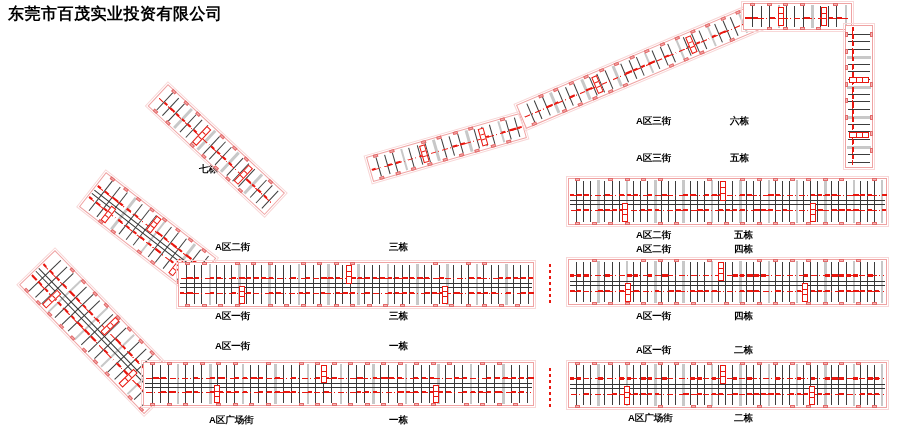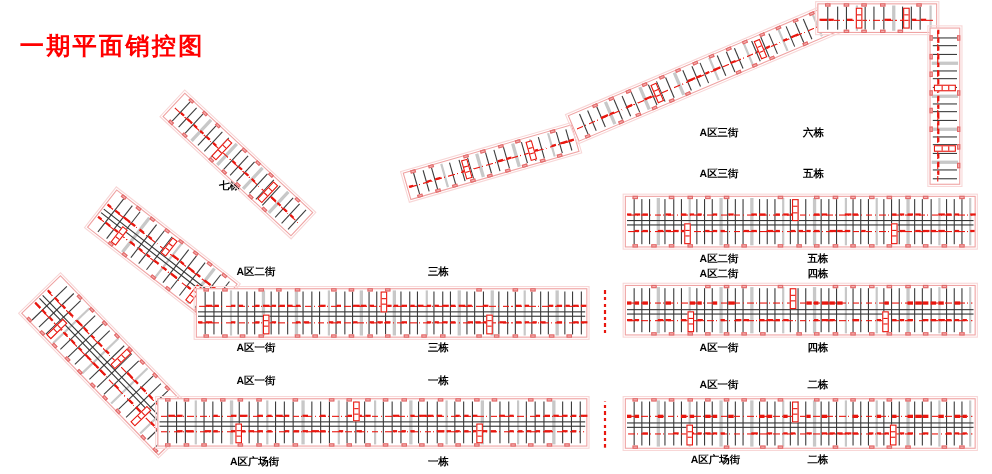--- a/index.html
+++ b/index.html
@@ -30,21 +30,21 @@
   .stair{position:absolute;width:6px;border:1px solid var(--red,#e8170f);background:#fff;
        box-sizing:border-box;}
   .stair i{position:absolute;left:0;right:0;height:1px;background:var(--red,#e8170f);display:block;}
   .matchline{position:absolute;width:2px;
        background:repeating-linear-gradient(0deg,var(--red,#e8170f) 0 3px,transparent 3px 6px);}
 </style>
 </head>
 <body>
 
 <div id="plan">
-  <div class="main-title">一期平面销控图</div>
+  <div class="company">东莞市百茂实业投资有限公司</div>
 
   <span class="lbl" style="left:199px;top:163px">七栋</span>
 
   <span class="lbl" style="left:215px;top:241px">A区二街</span>
   <span class="lbl" style="left:389px;top:241px">三栋</span>
 
   <span class="lbl" style="left:215px;top:310px">A区一街</span>
   <span class="lbl" style="left:389px;top:310px">三栋</span>
 
   <span class="lbl" style="left:215px;top:340px">A区一街</span>

